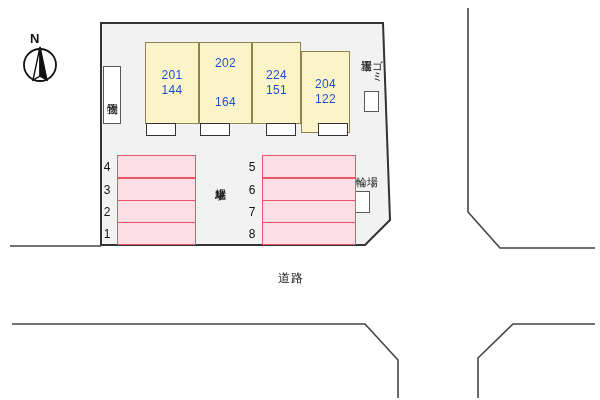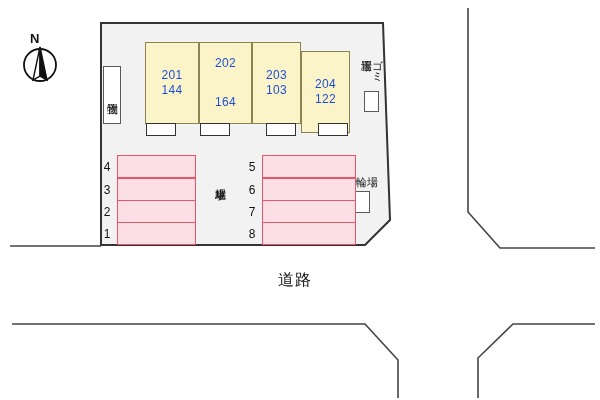--- a/index.html
+++ b/index.html
@@ -155,21 +155,21 @@
     color: #111111;
     line-height: 1.15;
     writing-mode: vertical-rl;
     text-orientation: upright;
   }
   
   .road-label {
     position: absolute;
     left: 278px;
     top: 272px;
-    font-size: 16px;
+    font-size: 12px;
     color: #111111;
     line-height: 1;
     letter-spacing: 1px;
   }
 </style>
 </head>
 <body>
 
 <div id="stage">
 
@@ -200,22 +200,22 @@
 
   <div class="ov unit" style="left:145px; width:54px;">
     <div class="num">201</div>
     <div class="num">144</div>
   </div>
   <div class="ov unit" style="left:199px; width:53px;gap:24px;">
     <div class="num">202</div>
     <div class="num">164</div>
   </div>
   <div class="ov unit" style="left:252px; width:49px;">
-    <div class="num">203</div>
-    <div class="num">103</div>
+    <div class="num">224</div>
+    <div class="num">151</div>
   </div>
   <div class="ov unit" style="left:301px; width:49px;margin-top:9px;">
     <div class="num">204</div>
     <div class="num">122</div>
   </div>
 
   <div class="ov entrance" style="left:146px; width:30px;"></div>
   <div class="ov entrance" style="left:200px; width:30px;"></div>
   <div class="ov entrance" style="left:266px; width:30px;"></div>
   <div class="ov entrance" style="left:318px; width:30px;"></div>

